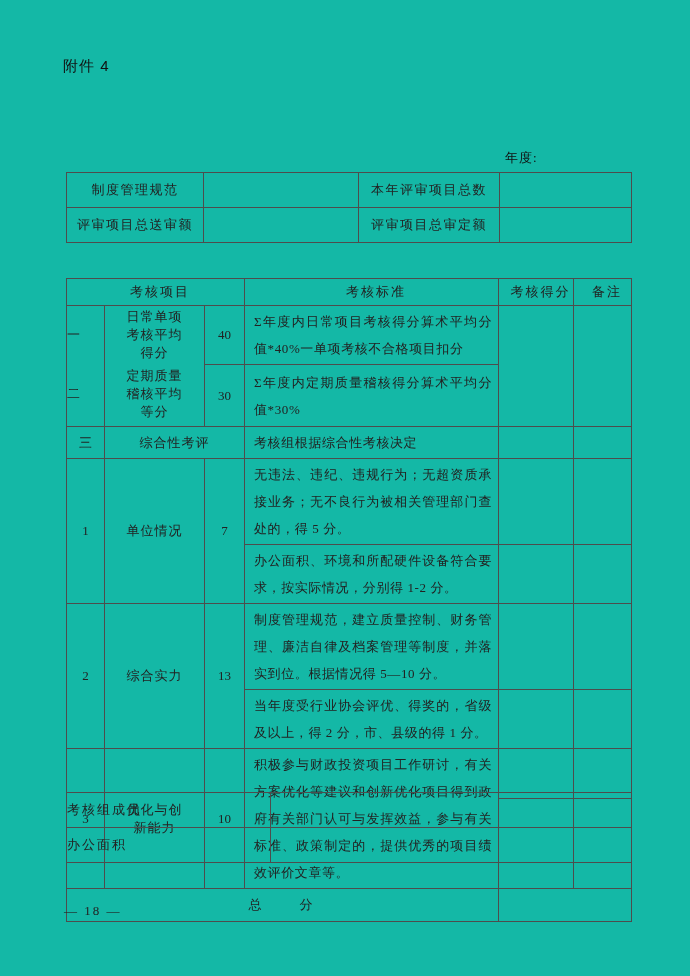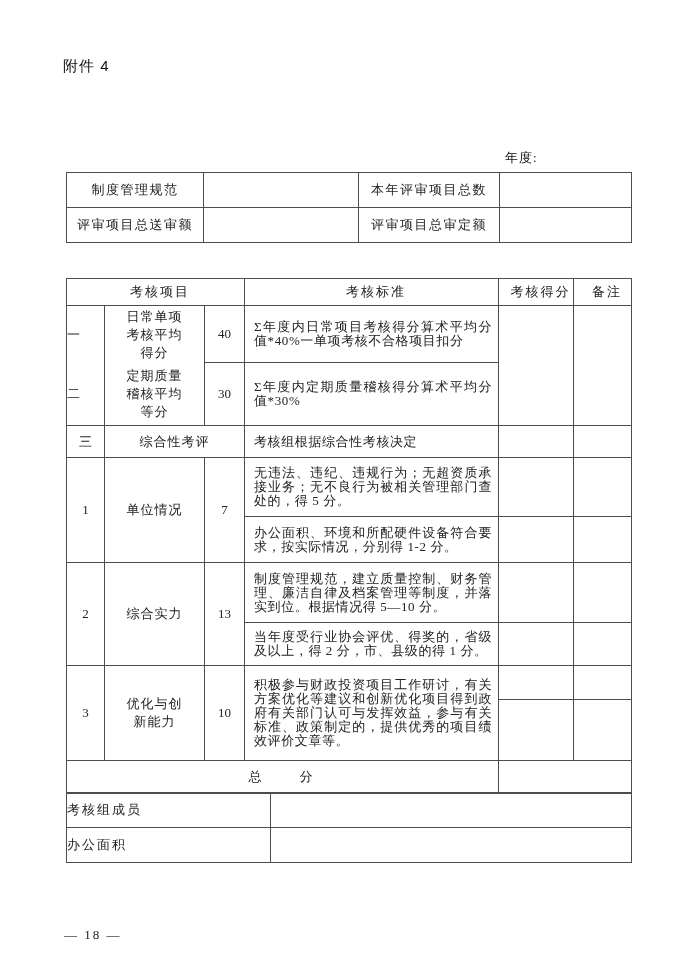--- a/index.html
+++ b/index.html
@@ -1,19 +1,19 @@
 <!DOCTYPE html>
 <html><head>
 <meta charset="utf-8">
 <style>
   html,body{margin:0;padding:0;background:#888;}
   .page{
     position:relative;
     width:690px;height:976px;
-    background:#ffffff;
+    background:#14b8a6;
     font-family:"Liberation Serif","DejaVu Serif",serif;
     color:#1f1f1f;
     overflow:hidden;
   }
   .attachment{
     position:absolute;left:63px;top:57px;
     font-family:"Liberation Sans","DejaVu Sans",sans-serif;
     font-size:15px;font-weight:500;letter-spacing:1px;color:#111;
   }
   .title{
@@ -45,40 +45,40 @@
   .info td.lbl{text-align:center;letter-spacing:1.5px;}
   
   .main{left:66px;top:278px;width:565px;}
   .main td.hdr{text-align:center;letter-spacing:2px;padding-left:9px;}
   .main td.idx{text-align:center;}
   .main td.name{text-align:center;letter-spacing:1px;}
   .main td.pts{text-align:center;letter-spacing:0;}
   .main td.std{
     text-align:left;
     padding:2px 6px 2px 9px;
-    line-height:14px;
+    line-height:27px;
     letter-spacing:0.6px;
     text-align:justify;
     margin-left:16px;
   }
   .main td.merged{vertical-align:top;}
   .seg{display:flex;align-items:center;}
   .seg.h57{height:57px;}
   .seg.h62{height:62px;}
   .nm{width:60px;margin:0 auto;text-align:center;letter-spacing:1px;line-height:18px;}
   .main td.total{
     text-align:center;letter-spacing:4px;
   }
   
   .bottom{left:66px;top:792px;width:565px;}
   .bottom tr{height:35px;}
   .bottom td.lbl{letter-spacing:2px;}
   .pagenum{
     position:absolute;left:64px;top:903px;
-    font-size:13px;letter-spacing:2px;color:#222;margin-top:24px;
+    font-size:13px;letter-spacing:2px;color:#222;
   }
 </style>
 </head>
 <body>
 
 <div class="page">
 
   <div class="attachment">附件 4</div>
 
 

